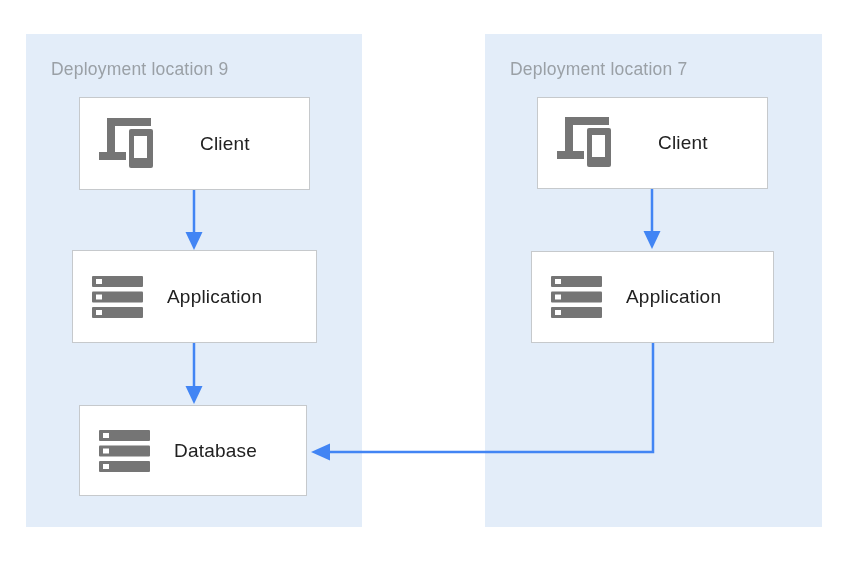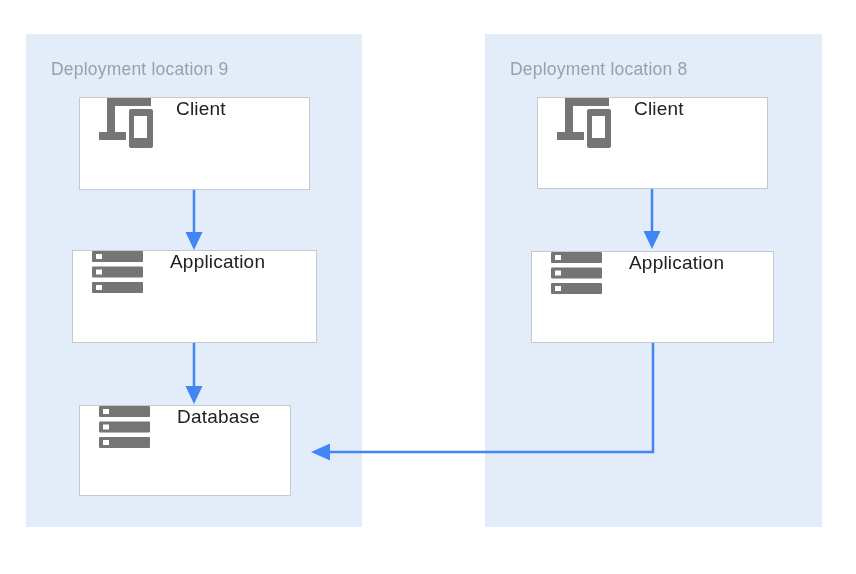--- a/index.html
+++ b/index.html
@@ -46,52 +46,54 @@
   .connectors .head {
     fill: var(--arrow-blue, #4285f4);
     stroke: none;
   }
   .node {
     position: absolute;
     box-sizing: border-box;
     background: var(--node-bg, #ffffff);
     border: 1px solid var(--node-border, #c6c9cc);
     display: flex;
+    align-items: center;
+    gap: 24px;
   }
   .node .icon {
     display: flex;
     flex: none;
     margin-left: 19px;
     color: var(--icon-gray, #757575);
   }
   .node .node-label {
     font-size: 19px;
     color: var(--node-label, #212121);
     letter-spacing: 0.2px;
     white-space: nowrap;
   }
   .node.client-node .node-label { margin-left: 19px; }
-  .node.server-node .node-label { margin-left: 27px; }
+  .node.server-node .node-label { }
 
   .node-l-client { left: 79px;  top: 97px;  width: 231px; height: 93px; }
   .node-l-app    { left: 72px;  top: 250px; width: 245px; height: 93px; }
-  .node-l-db     { left: 79px;  top: 405px; width: 212px; height: 91px; }
+  .node-l-db     { left: 79px;  top: 405px; width: 228px; height: 91px; }
   .node-r-client { left: 537px; top: 97px;  width: 231px; height: 92px; }
   .node-r-app    { left: 531px; top: 251px; width: 243px; height: 92px; }
 </style>
 </head>
 <body>
 
 <div class="canvas">
 
   <section class="region region-1">
     <div class="region-label">Deployment location 9</div>
   </section>
   <section class="region region-2">
-    <div class="region-label">Deployment location 8</div>
+    <div class="region-label">Deployment location 7</div>
   </section>
 
   <svg class="connectors" viewBox="0 0 856 574" aria-hidden="true">
     <g>
       <line class="shaft" x1="194" y1="190" x2="194" y2="233"></line>
       <polygon class="head" points="185.5,232 202.5,232 194,250"></polygon>
     </g>
     <g>
       <line class="shaft" x1="194" y1="343" x2="194" y2="387"></line>
       <polygon class="head" points="185.5,386 202.5,386 194,404"></polygon>

